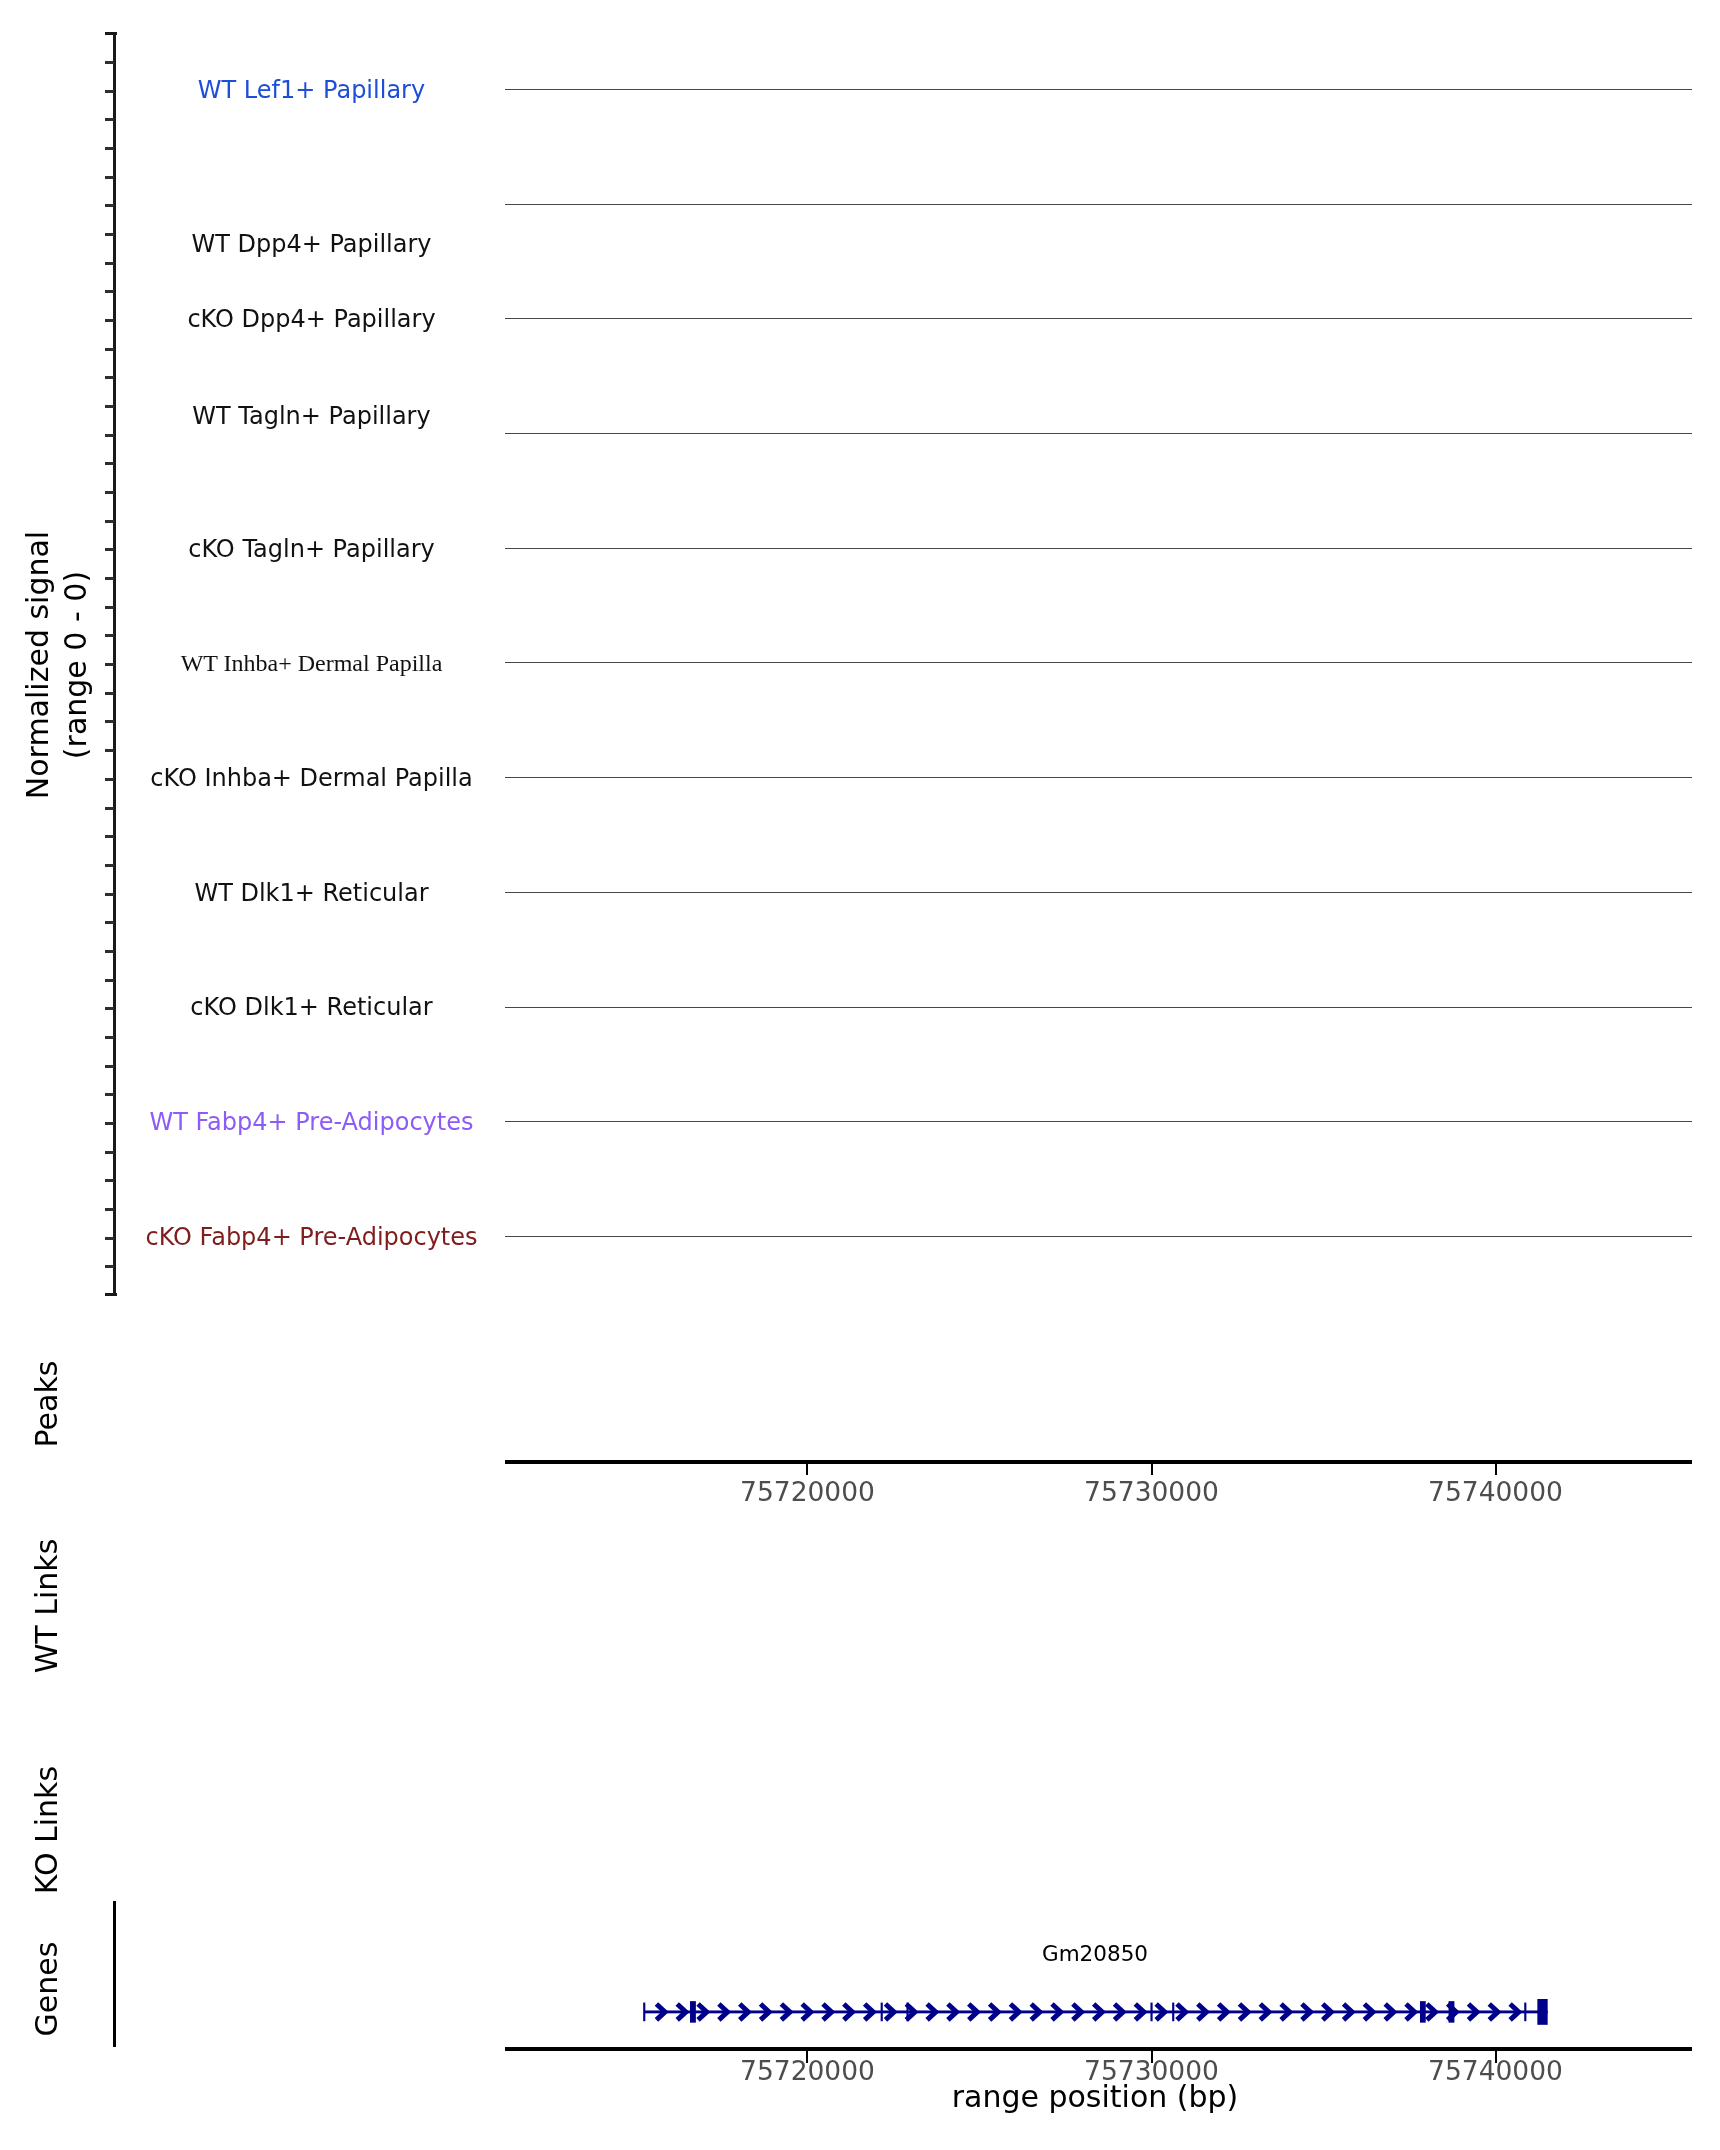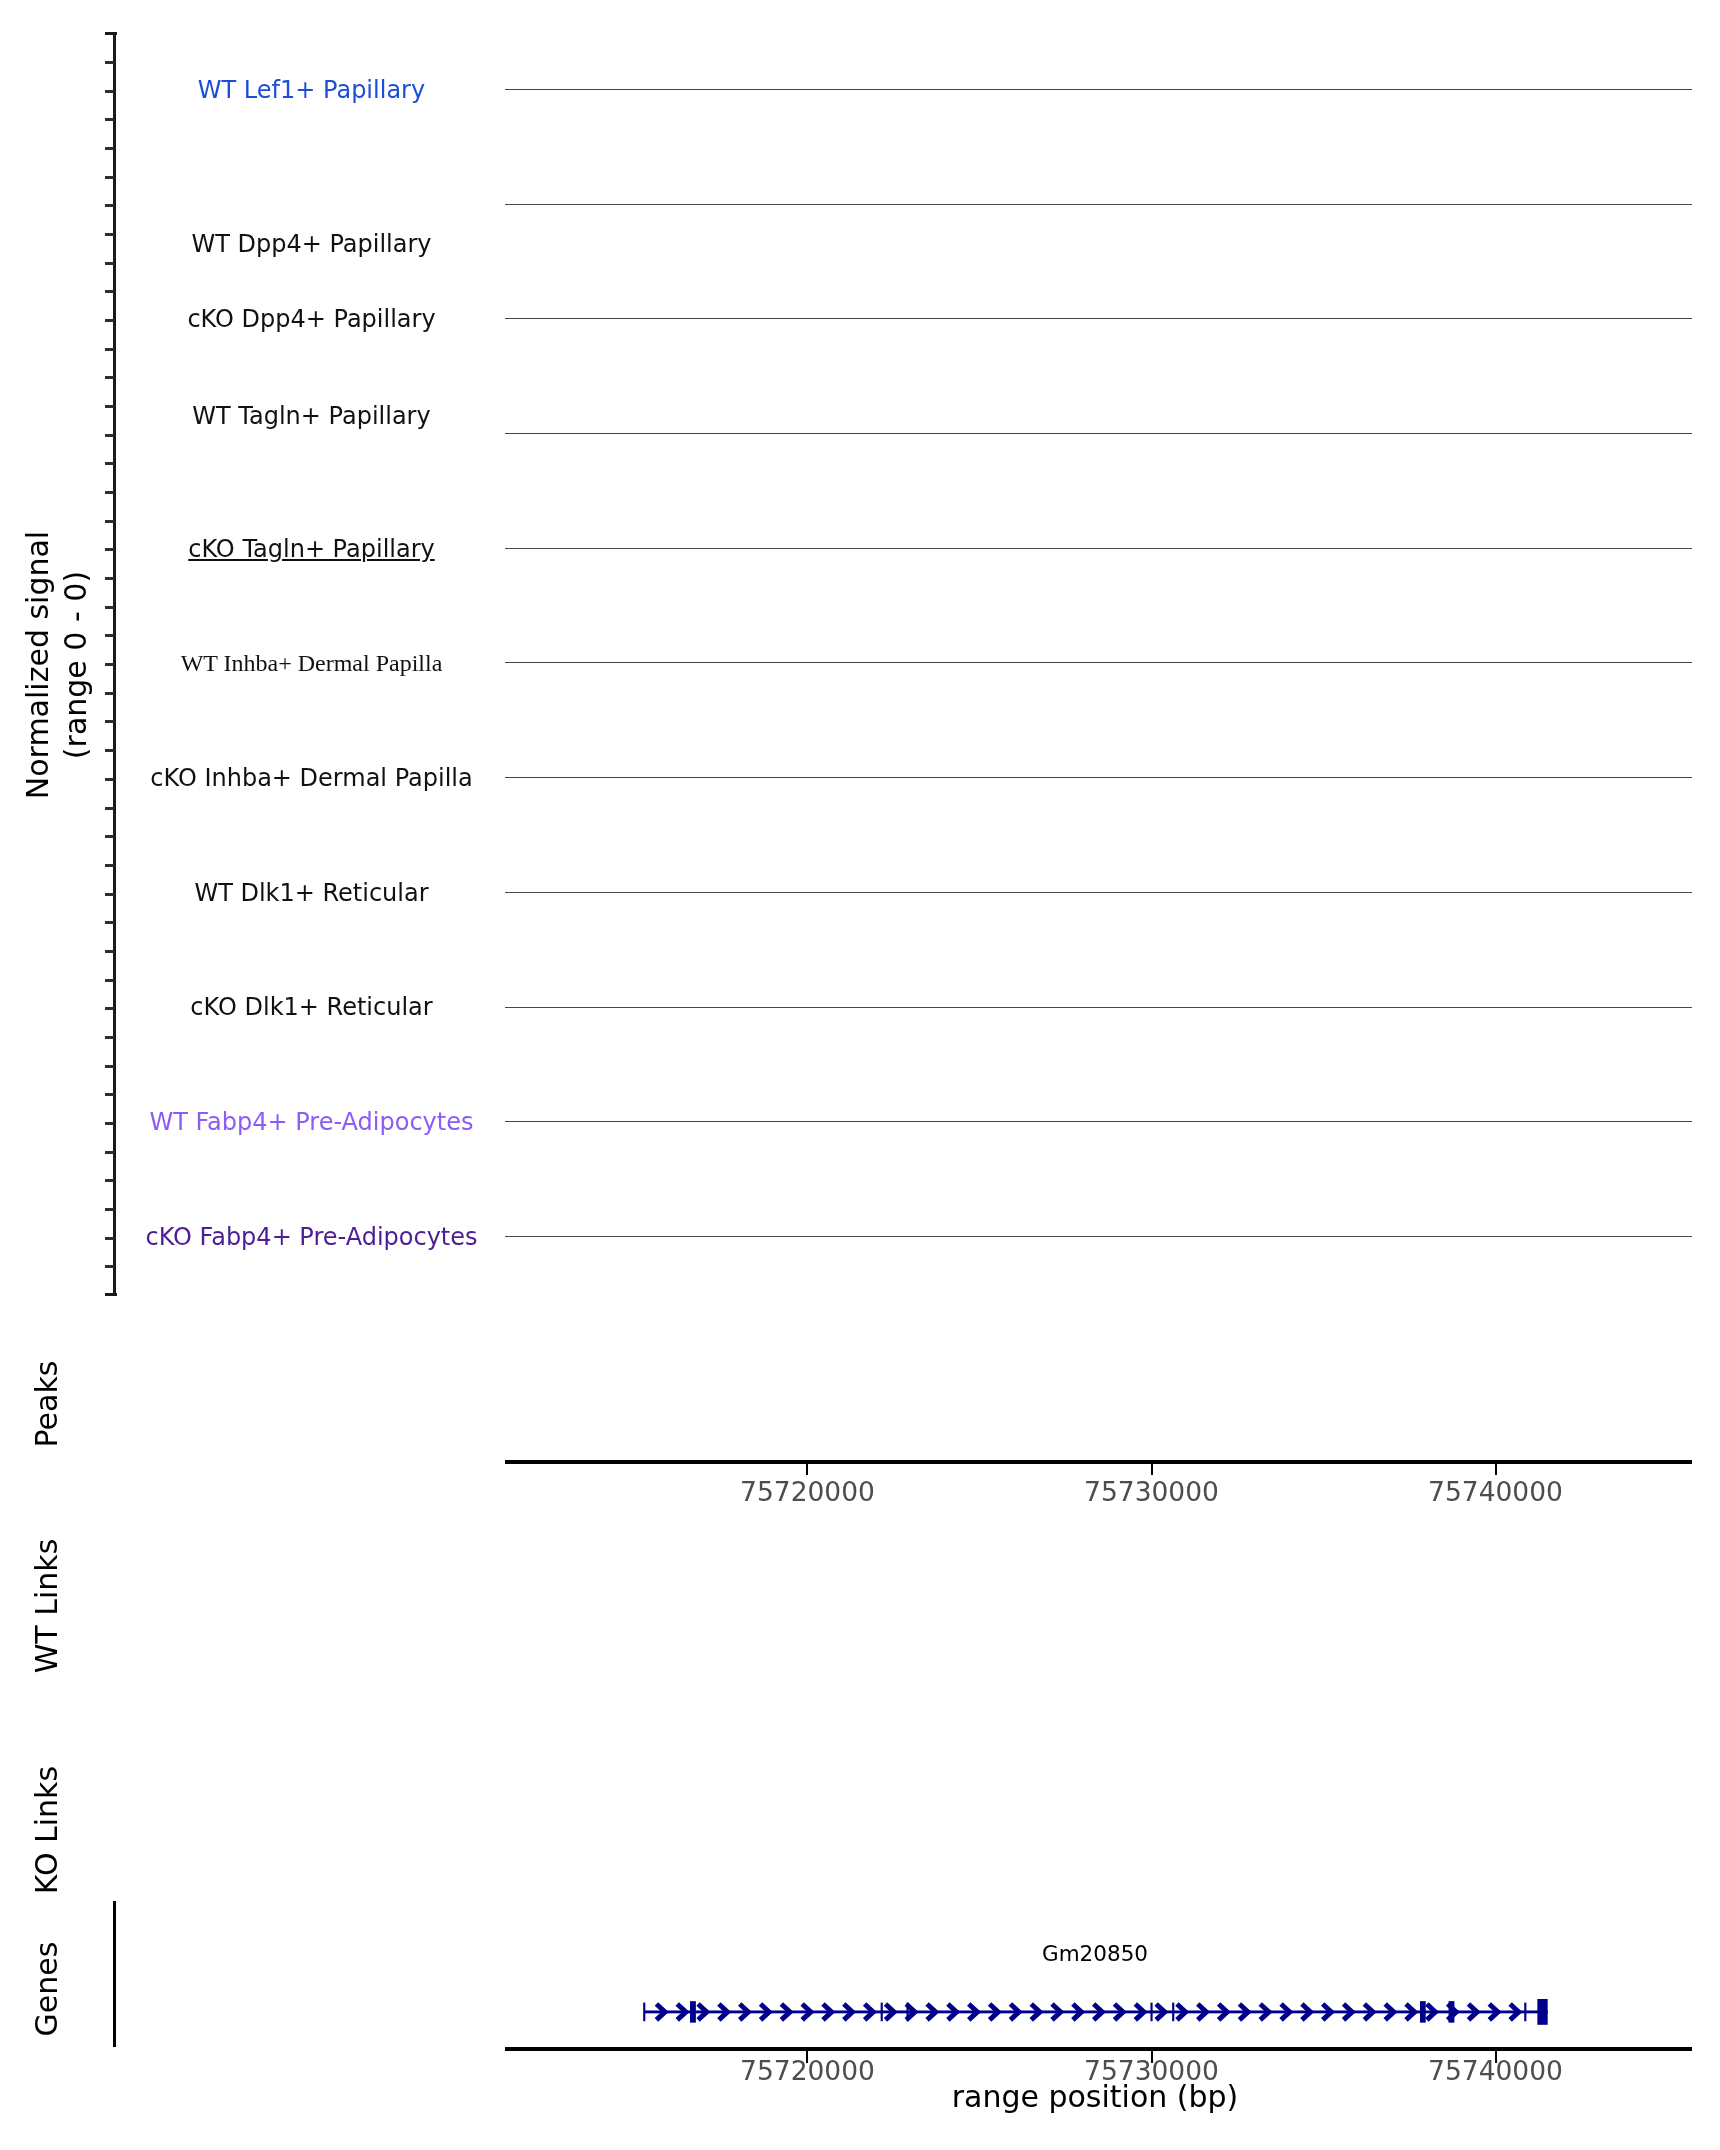--- a/index.html
+++ b/index.html
@@ -109,33 +109,33 @@
   <div id="xlabel">range position (bp)</div>
 
 <div class="track-label" style="top: 72px; color: #1d4ed8;">WT Lef1+ Papillary</div>
     <div class="track-line" style="top: 89px; background: rgb(71, 71, 71);"></div>
     <div class="track-label" style="top: 186px; color: rgb(17, 17, 17); margin-top: 40px;">WT Dpp4+ Papillary</div>
     <div class="track-line" style="top: 204px; background: rgb(71, 71, 71);"></div>
     <div class="track-label" style="top: 301px; color: rgb(17, 17, 17);">cKO Dpp4+ Papillary</div>
     <div class="track-line" style="top: 318px; background: rgb(71, 71, 71);"></div>
     <div class="track-label" style="top: 398px; color: rgb(17, 17, 17);">WT Tagln+ Papillary</div>
     <div class="track-line" style="top: 433px; background: rgb(71, 71, 71);"></div>
-    <div class="track-label" style="top: 531px; color: rgb(17, 17, 17); text-decoration: underline;">cKO Tagln+ Papillary</div>
+    <div class="track-label" style="top: 531px; color: rgb(17, 17, 17);">cKO Tagln+ Papillary</div>
     <div class="track-line" style="top: 548px; background: rgb(71, 71, 71);"></div>
     <div class="track-label" style="top: 645px; color: rgb(17, 17, 17); font-family: Liberation Serif, serif;">WT Inhba+ Dermal Papilla</div>
     <div class="track-line" style="top: 662px; background: rgb(71, 71, 71);"></div>
     <div class="track-label" style="top: 760px; color: rgb(17, 17, 17);">cKO Inhba+ Dermal Papilla</div>
     <div class="track-line" style="top: 777px; background: rgb(71, 71, 71);"></div>
     <div class="track-label" style="top: 875px; color: rgb(17, 17, 17);">WT Dlk1+ Reticular</div>
     <div class="track-line" style="top: 892px; background: rgb(71, 71, 71);"></div>
     <div class="track-label" style="top: 989px; color: rgb(17, 17, 17);">cKO Dlk1+ Reticular</div>
     <div class="track-line" style="top: 1007px; background: rgb(71, 71, 71);"></div>
     <div class="track-label" style="top: 1104px; color: #8b5cf6;">WT Fabp4+ Pre-Adipocytes</div>
     <div class="track-line" style="top: 1121px; background: rgb(71, 71, 71);"></div>
-    <div class="track-label" style="top: 1219px; color: #4c1d95;">cKO Fabp4+ Pre-Adipocytes</div>
+    <div class="track-label" style="top: 1219px; color: #7f1d1d;">cKO Fabp4+ Pre-Adipocytes</div>
     <div class="track-line" style="top: 1236px; background: rgb(71, 71, 71);"></div>
     <div class="bcap" style="top: 32px;"></div>
     <div class="bcap" style="top: 1293px;"></div>
     <div class="btick" style="top: 61px;"></div>
     <div class="btick" style="top: 90px;"></div>
     <div class="btick" style="top: 118px;"></div>
     <div class="btick" style="top: 147px;"></div>
     <div class="btick" style="top: 176px;"></div>
     <div class="btick" style="top: 204px;"></div>
     <div class="btick" style="top: 233px;"></div>

